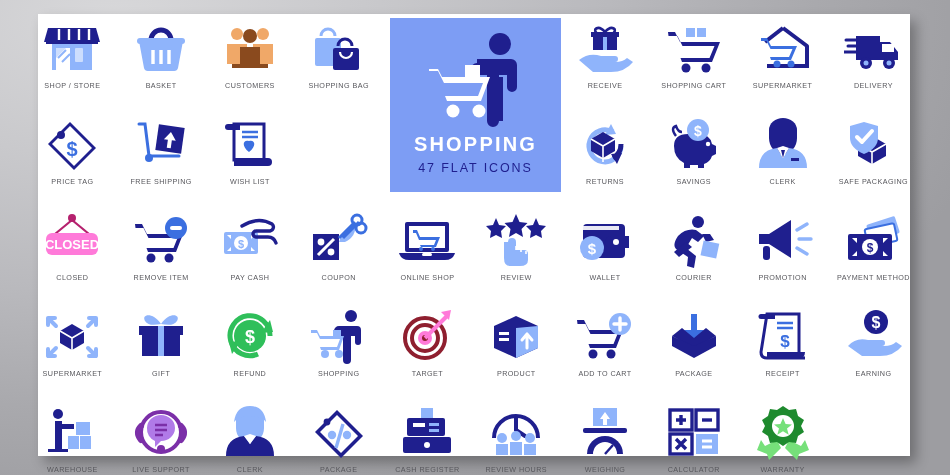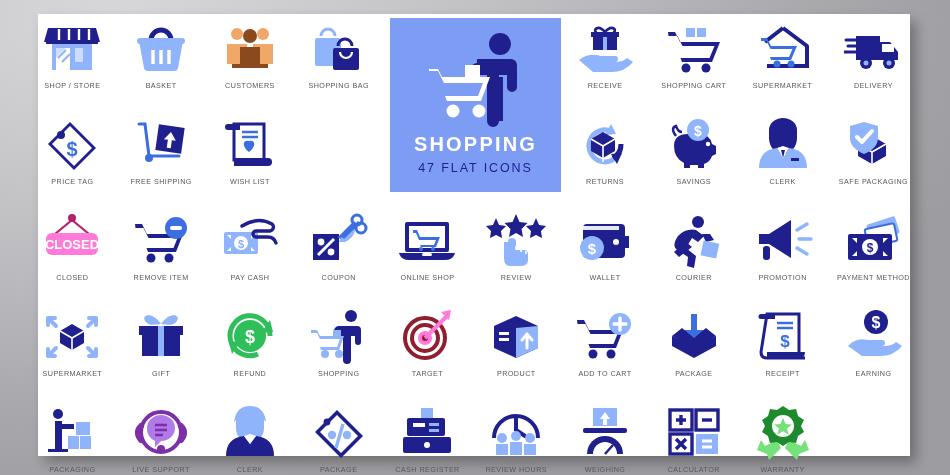--- a/index.html
+++ b/index.html
@@ -531,21 +531,21 @@
             <svg viewBox="0 0 60 56" width="60" height="56">
               <circle cx="16" cy="10" r="5" fill="#1f1f8e"></circle>
               <rect x="13" y="17" width="7" height="28" fill="#1f1f8e"></rect>
               <path d="M20 20 h12 v5 h-12 z" fill="#1f1f8e"></path>
               <rect x="34" y="18" width="14" height="13" fill="#8fb4fb"></rect>
               <rect x="26" y="32" width="11" height="13" fill="#8fb4fb"></rect>
               <rect x="38" y="32" width="11" height="13" fill="#8fb4fb"></rect>
               <rect x="6" y="45" width="20" height="3" fill="#1f1f8e"></rect>
             </svg>
           </div>
-          <div class="lbl">PACKAGING</div>
+          <div class="lbl">WAREHOUSE</div>
         </div>
         <div class="cell">
           <div class="art">
             <svg viewBox="0 0 60 56" width="60" height="56">
               <path d="M10 28 a18 18 0 0 1 40 0 a18 18 0 0 1 -40 0 z" fill="none" stroke="#7b2fa8" stroke-width="4"></path>
               <path d="M16 24 a14 13 0 0 1 28 0 a14 13 0 0 1 -14 13 l-6 6 v-6 a13 13 0 0 1 -8 -13 z" fill="#b07ae8"></path>
               <path d="M24 21 h12 M24 26 h12 M24 31 h8" stroke="#7b2fa8" stroke-width="2.4"></path>
               <path d="M10 22 q-6 6 0 14" stroke="#7b2fa8" stroke-width="6" fill="none" stroke-linecap="round"></path>
               <path d="M50 22 q6 6 0 14" stroke="#7b2fa8" stroke-width="6" fill="none" stroke-linecap="round"></path>
               <circle cx="30" cy="45" r="4" fill="#7b2fa8"></circle>

